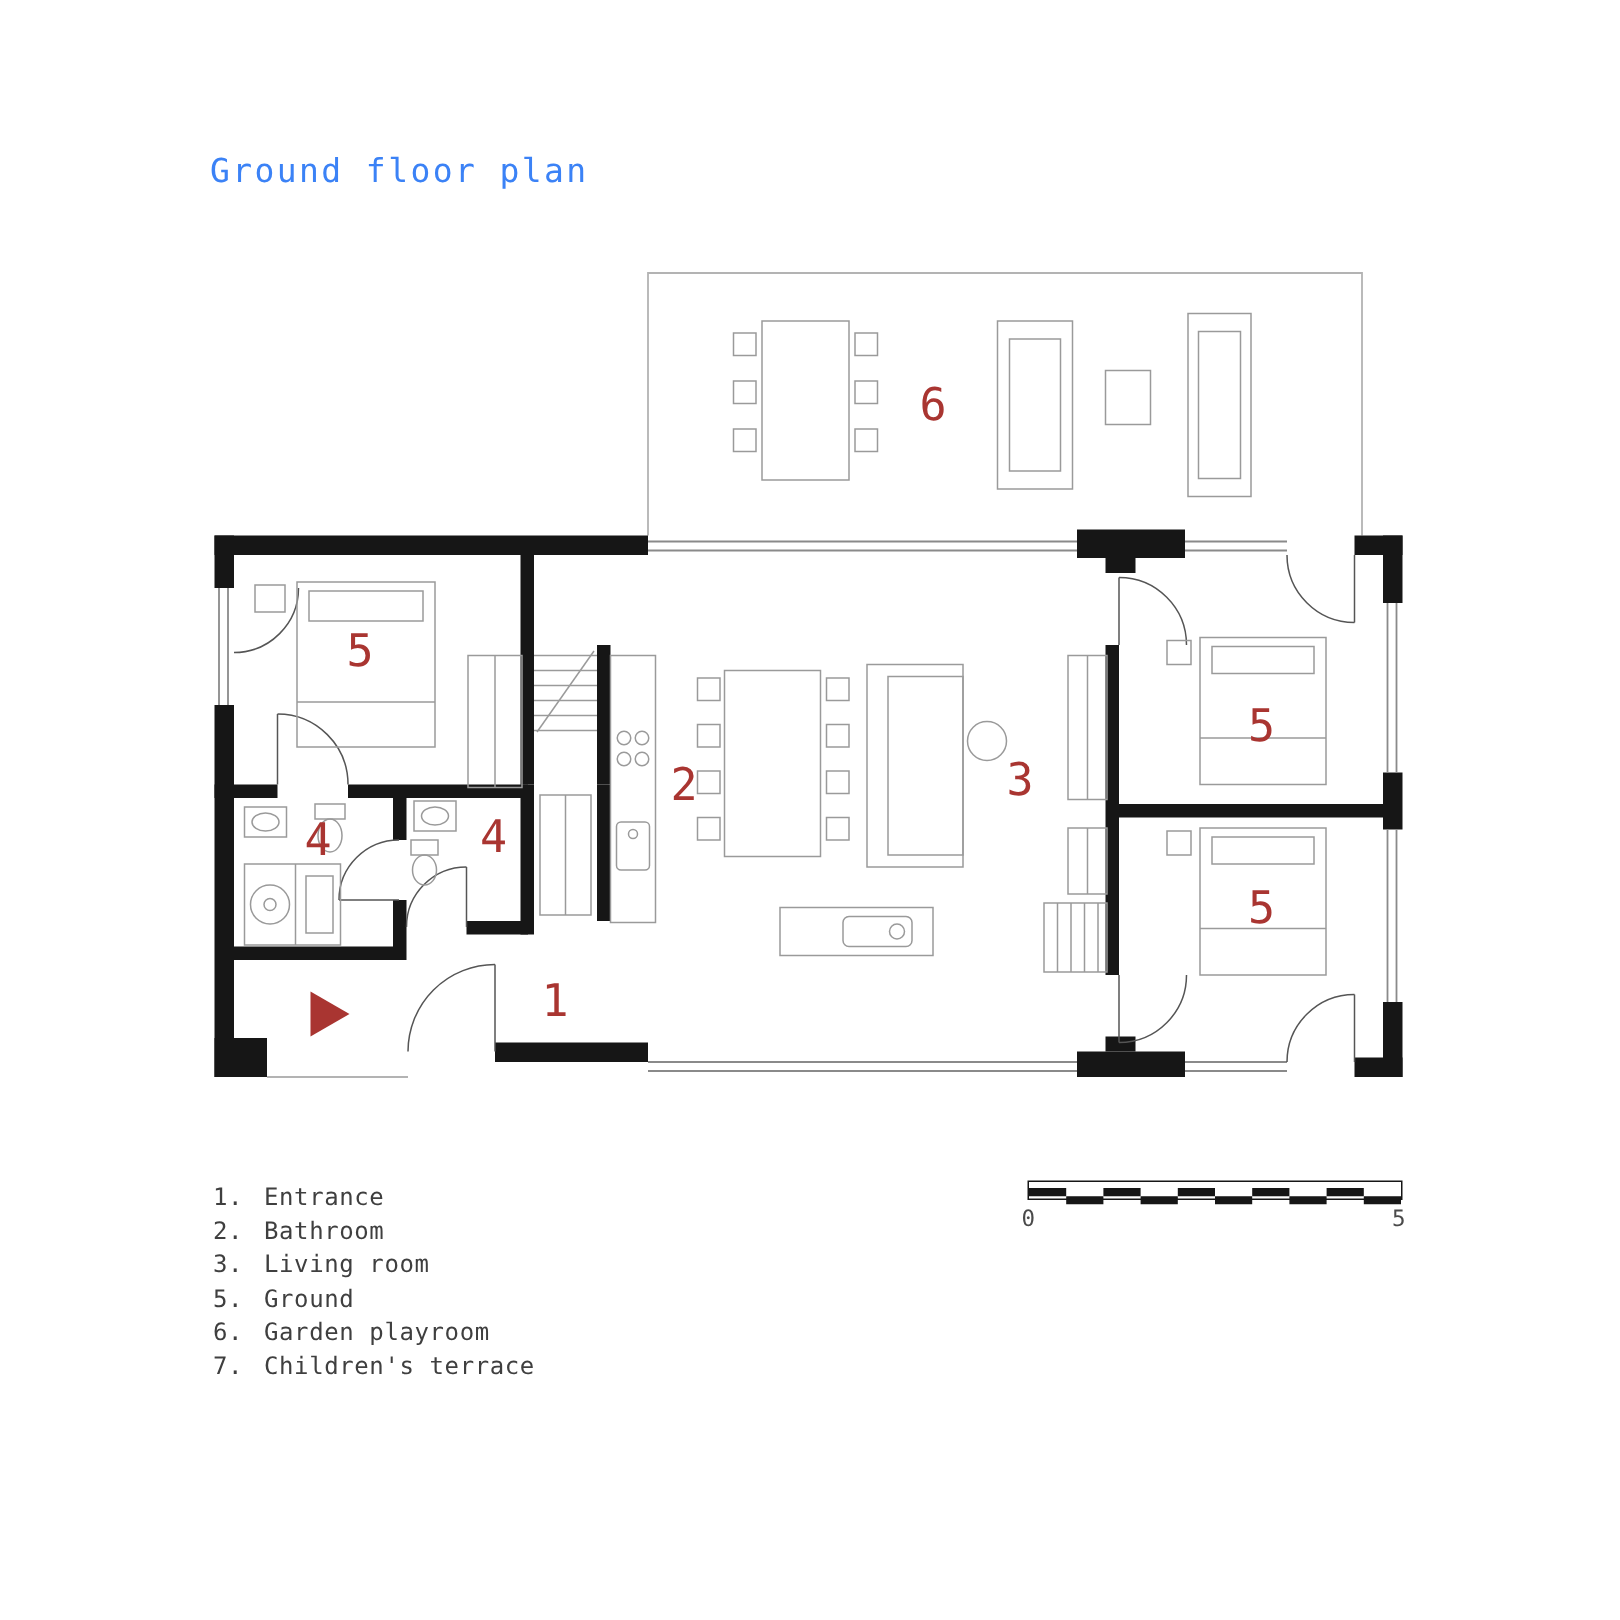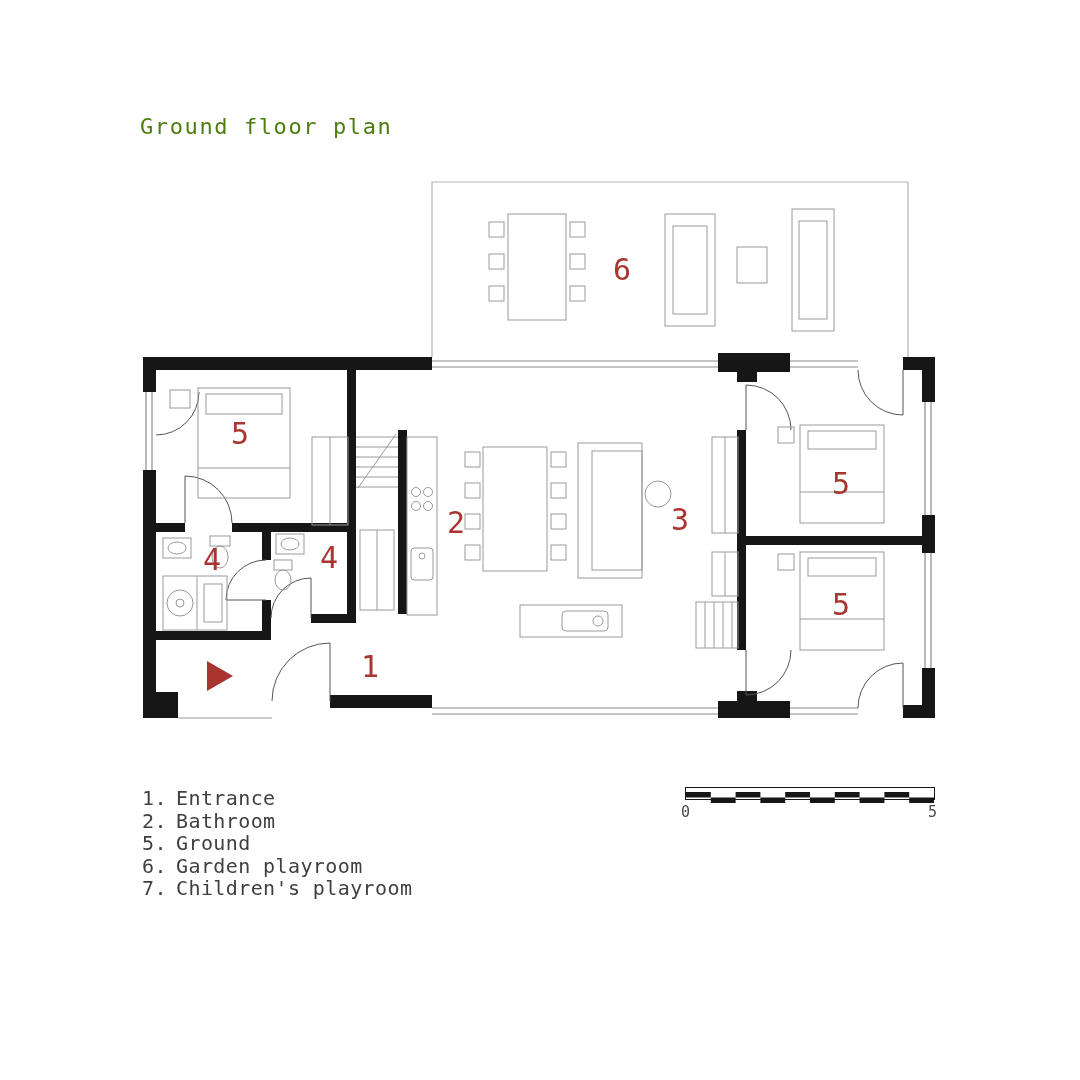--- a/index.html
+++ b/index.html
@@ -4,37 +4,37 @@
 <style>
   html,body{margin:0;padding:0;}
   body{
     width:1080px;height:1080px;position:relative;background:#ffffff;
     font-family:"DejaVu Sans Mono","Liberation Mono",monospace;
     color:var(--text-gray,#3f3f3f);
     overflow:hidden;
   }
   .title{
     position:absolute;left:140px;top:102px;
-    font-size:22px;letter-spacing:1.6px;color:#4d7c0f;white-space:pre;margin-top:12px;
+    font-size:22px;letter-spacing:1.6px;color:#3b82f6;white-space:pre;
   }
   svg.plan{position:absolute;left:0;top:0;width:1080px;height:1080px;}
   .wall{fill:var(--wall-black,#161616);stroke:none;}
   .thin{fill:none;stroke:var(--furniture-gray,#9a9a9a);stroke-width:1;}
   .terr{fill:none;stroke:var(--terrace-gray,#b3b3b3);stroke-width:1.2;}
   .win{fill:none;stroke:#8a8a8a;stroke-width:1.2;}
   .door{fill:none;stroke:#555555;stroke-width:1;}
   .roomnum{
     fill:var(--accent-red,#a93531);
     font-family:"DejaVu Sans Mono","Liberation Mono",monospace;
     font-size:30px;text-anchor:middle;
   }
   .arrow{fill:var(--accent-red,#a93531);stroke:none;}
   .legend{
     position:absolute;left:142px;top:787px;list-style:none;margin:0;padding:0;
-    font-size:20px;line-height:22.5px;letter-spacing:0.4px;color:#3f3f3f;
+    font-size:16px;line-height:22.5px;letter-spacing:0.4px;color:#3f3f3f;
   }
   .legend .num{display:inline-block;width:34px;}
   .scalebar{
     position:absolute;left:685px;top:787px;width:250px;height:13px;
     border:1px solid #161616;box-sizing:border-box;background:#fff;
   }
   .scalelabel{position:absolute;top:803px;font-size:15px;color:#4a4a4a;}
   #scale-start{left:681px;}
   #scale-end{left:928px;}
 </style>
@@ -279,23 +279,24 @@
       <text class="roomnum" x="370" y="677">1</text>
       <text class="roomnum" x="680" y="530">3</text>
       <text class="roomnum" x="841" y="494">5</text>
       <text class="roomnum" x="841" y="615">5</text>
     </g>
   </svg>
 
   <ul class="legend">
     <li><span class="num">1.</span><span>Entrance</span></li>
     <li><span class="num">2.</span><span>Bathroom</span></li>
+    <li><span class="num">3.</span><span>Living room</span></li>
     <li><span class="num">5.</span><span>Ground</span></li>
     <li><span class="num">6.</span><span>Garden playroom</span></li>
-    <li><span class="num">7.</span><span>Children's playroom</span></li>
+    <li><span class="num">7.</span><span>Children's terrace</span></li>
   </ul>
 
   <div class="scalebar">
     <svg width="248" height="11" viewBox="0 0 248 11">
       <rect x="0" y="0" width="24.8" height="5.5" fill="#161616"></rect>
       <rect x="49.6" y="0" width="24.8" height="5.5" fill="#161616"></rect>
       <rect x="99.2" y="0" width="24.8" height="5.5" fill="#161616"></rect>
       <rect x="148.8" y="0" width="24.8" height="5.5" fill="#161616"></rect>
       <rect x="198.4" y="0" width="24.8" height="5.5" fill="#161616"></rect>
       <rect x="24.8" y="5.5" width="24.8" height="5.5" fill="#161616"></rect>

